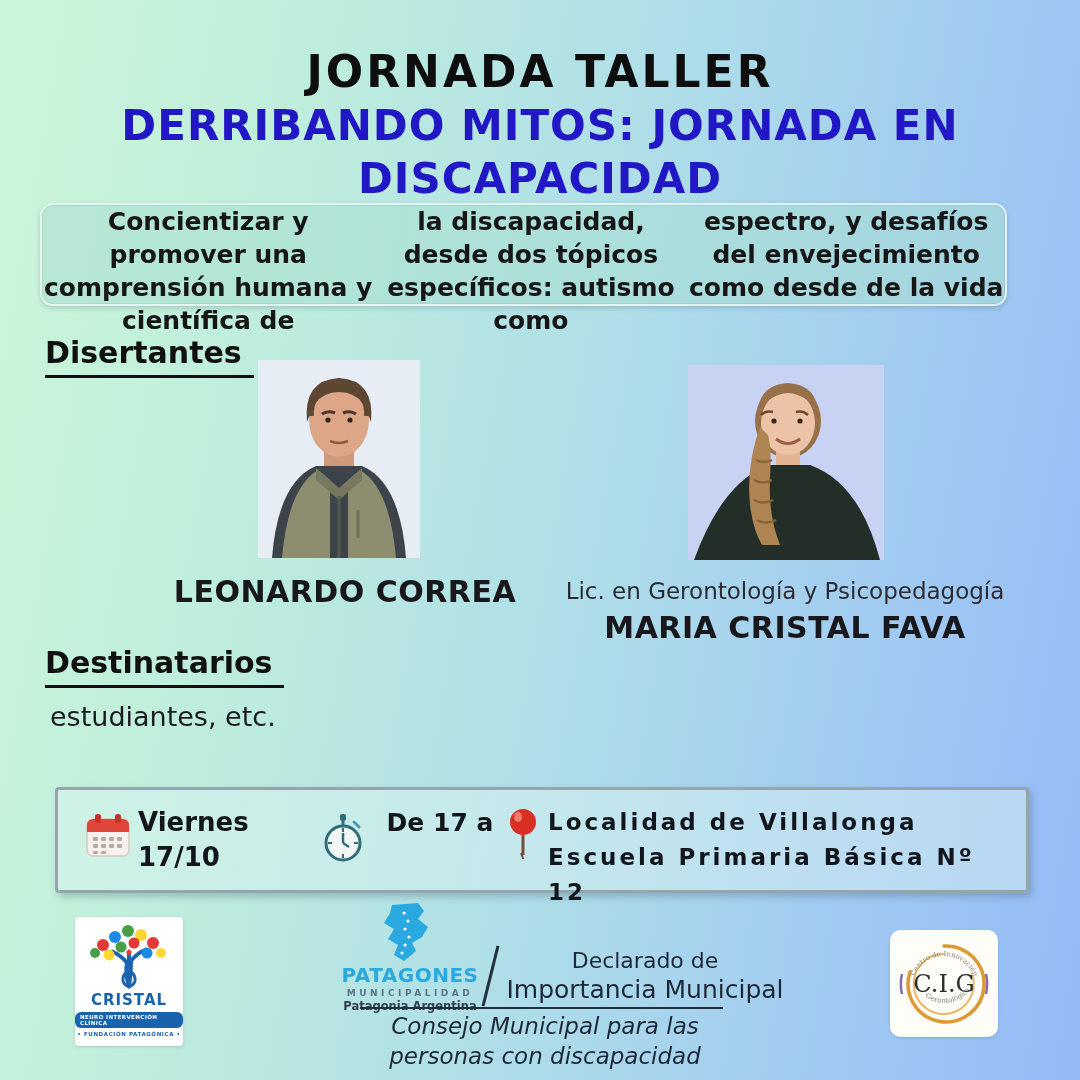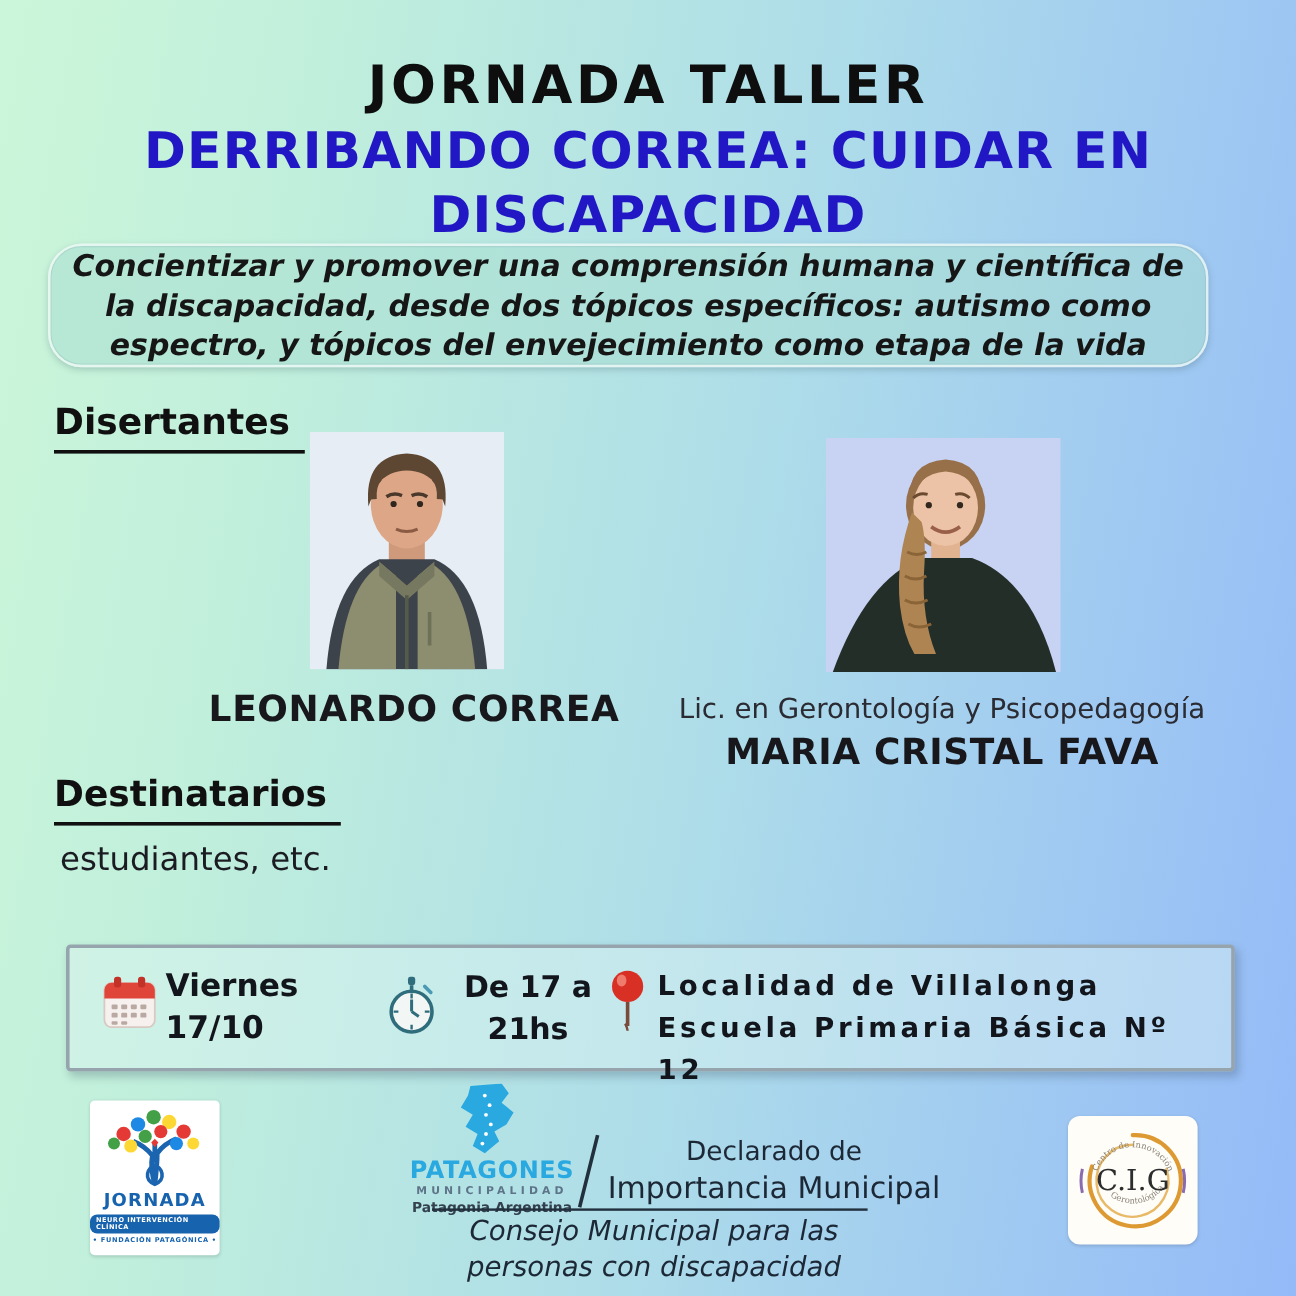--- a/index.html
+++ b/index.html
@@ -6,24 +6,24 @@
   body{font-family:"DejaVu Sans","Liberation Sans",sans-serif;}
   .poster{position:relative;width:1080px;height:1080px;overflow:hidden;
     background:linear-gradient(100deg,#ccf6d9 0%,#c0efdc 22%,#aedde9 55%,#94baf8 100%);}
   .abs{position:absolute;}
   .ctr{left:0;right:0;text-align:center;}
   
   .title-black{top:46px;font-size:44px;font-weight:800;letter-spacing:3px;color:#0e0e0e;}
   .title-blue1{top:101px;font-size:42px;font-weight:800;letter-spacing:1px;color:#2217c4;}
   .title-blue2{top:154px;font-size:42px;font-weight:800;letter-spacing:1px;color:#2217c4;}
   
-  .desc-box{left:40px;top:203px;width:963px;height:99px;border-radius:28px;
+  .desc-box{left:40px;top:203px;width:963px;height:99px;border-radius:13px;
     background:rgba(170,222,210,0.55);border:2px solid rgba(255,255,255,0.65);
     box-shadow:0 2px 5px rgba(60,90,100,0.25), inset 0 0 0 1px rgba(140,170,175,0.25);
-    display:flex;flex-direction:column;justify-content:center;font-style:italic;}
+    display:flex;flex-direction:row;justify-content:center;}
   .desc-line{text-align:center;font-size:25px;font-weight:700;color:#161616;line-height:33px;}
   
   .sec-head{font-size:30px;font-weight:800;color:#101010;border-bottom:3px solid #101010;
     padding:0 12px 5px 0;display:inline-block;}
   .head-disertantes{left:45px;top:335px;}
   .head-destinatarios{left:45px;top:645px;}
   
   .photo{overflow:hidden;}
   .photo-left{left:258px;top:360px;width:162px;height:198px;}
   .photo-right{left:688px;top:365px;width:196px;height:195px;}
@@ -63,27 +63,27 @@
   .council{left:385px;top:1011px;width:320px;text-align:center;font-style:italic;font-size:23px;color:#1c2836;line-height:30px;}
   .cig-card{left:890px;top:930px;width:108px;height:107px;background:#fffdf8;border-radius:10px;
     box-shadow:0 1px 3px rgba(0,0,0,0.15);}
 </style>
 </head>
 <body>
 
 <div class="poster">
 
   <div class="abs ctr title-black">JORNADA TALLER</div>
-  <div class="abs ctr title-blue1">DERRIBANDO CORREA: CUIDAR EN</div>
+  <div class="abs ctr title-blue1">DERRIBANDO MITOS: JORNADA EN</div>
   <div class="abs ctr title-blue2">DISCAPACIDAD</div>
 
   <div class="abs desc-box">
     <div class="desc-line">Concientizar y promover una comprensión humana y científica de</div>
     <div class="desc-line">la discapacidad, desde dos tópicos específicos: autismo como</div>
-    <div class="desc-line">espectro, y tópicos del envejecimiento como etapa de la  vida</div>
+    <div class="desc-line">espectro, y desafíos del envejecimiento como desde de la  vida</div>
   </div>
 
   <div class="abs head-disertantes">
     <span class="sec-head">Disertantes</span>
   </div>
 
   <div class="abs photo photo-left">
     <svg width="162" height="198" viewBox="0 0 162 198">
       <rect width="162" height="198" fill="#e6edf4"></rect>
       <rect x="66" y="86" width="30" height="26" fill="#cf9a7c"></rect>
@@ -170,21 +170,20 @@
         <line x1="23" y1="16" x2="23" y2="20"></line>
           <line x1="23" y1="42" x2="23" y2="46"></line>
         <line x1="8" y1="31" x2="12" y2="31"></line>
           <line x1="34" y1="31" x2="38" y2="31"></line>
       </g>
       <line x1="23" y1="31" x2="23" y2="21" stroke="#2f6d7d" stroke-width="2.5"></line>
       <line x1="23" y1="31" x2="29" y2="35" stroke="#2f6d7d" stroke-width="2.5"></line>
     </svg>
     <div class="abs bar-text time-text">
       <div>De 17 a</div>
-      <div>21hs</div>
     </div>
 
     <svg class="abs pin-icon" width="30" height="64" viewBox="0 0 30 64">
       <line x1="15" y1="28" x2="15" y2="48" stroke="#7a4a3a" stroke-width="3"></line>
       <circle cx="15" cy="15" r="13" fill="#d93025"></circle>
       <ellipse cx="10" cy="10" rx="4" ry="5" fill="#ef7b6d"></ellipse>
       <path d="M13 46 q2 4 2 6" stroke="#7a4a3a" stroke-width="2" fill="none"></path>
     </svg>
     <div class="abs bar-text loc-text">
       <div>Localidad de Villalonga</div>
@@ -204,21 +203,21 @@
         <circle cx="72" cy="20" r="6" fill="#e53935"></circle>
         <circle cx="28" cy="32" r="5.5" fill="#fdd835"></circle>
         <circle cx="40" cy="24" r="5.5" fill="#43a047"></circle>
         <circle cx="53" cy="20" r="5.5" fill="#e53935"></circle>
         <circle cx="66" cy="30" r="5.5" fill="#1e88e5"></circle>
         <circle cx="14" cy="30" r="5" fill="#43a047"></circle>
         <circle cx="80" cy="30" r="5" fill="#fdd835"></circle>
         <path d="M48 26 l3 3 -3 4 -3 -4 Z" fill="#e53935"></path>
       </g>
     </svg>
-    <div class="fundanic-name">JORNADA</div>
+    <div class="fundanic-name">CRISTAL</div>
     <div class="fundanic-band">NEURO INTERVENCIÓN CLÍNICA</div>
     <div class="fundanic-sub">• FUNDACIÓN PATAGÓNICA •</div>
   </div>
 
   <svg class="abs patagones-map" width="58" height="60" viewBox="0 0 58 60">
     <path d="M14 2 L40 0 L46 8 L40 16 L50 24 L44 34 L34 40 L38 48 L26 58 L16 52 L20 42 L10 36 L16 26 L6 20 L12 10 Z" fill="#2aa9e1"></path>
     <g fill="#ffffff">
       <circle cx="26" cy="10" r="1.6"></circle>
         <circle cx="30" cy="18" r="1.6"></circle>
         <circle cx="27" cy="26" r="1.6"></circle>

